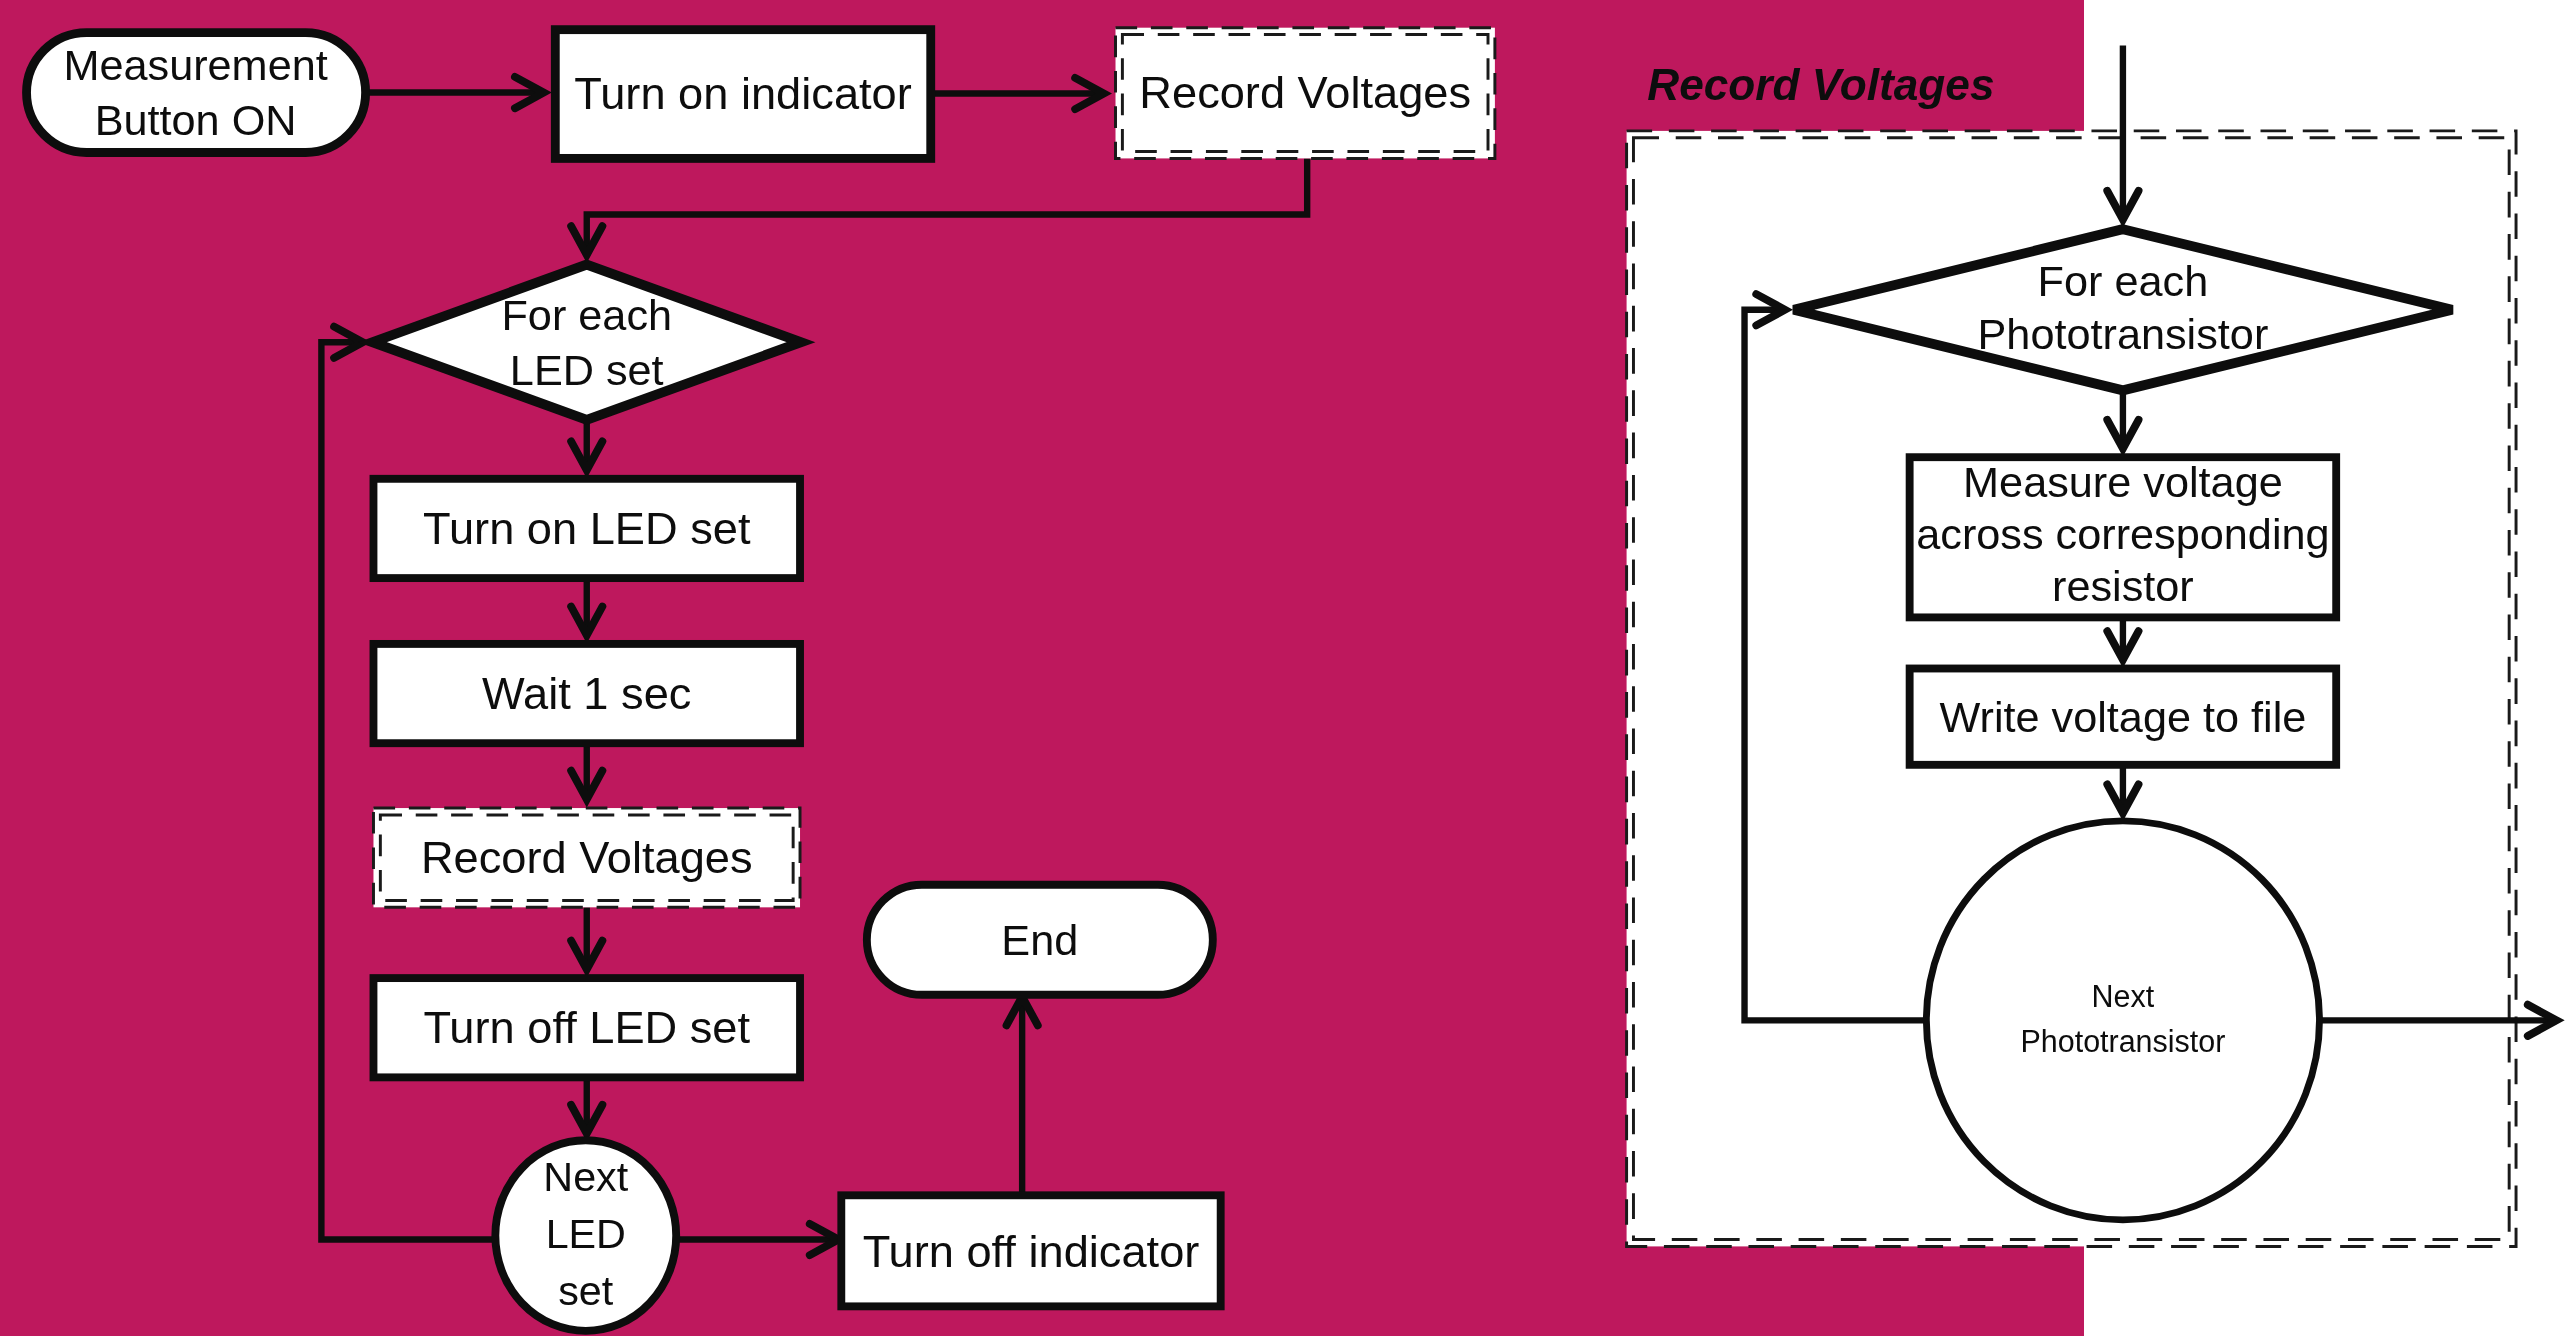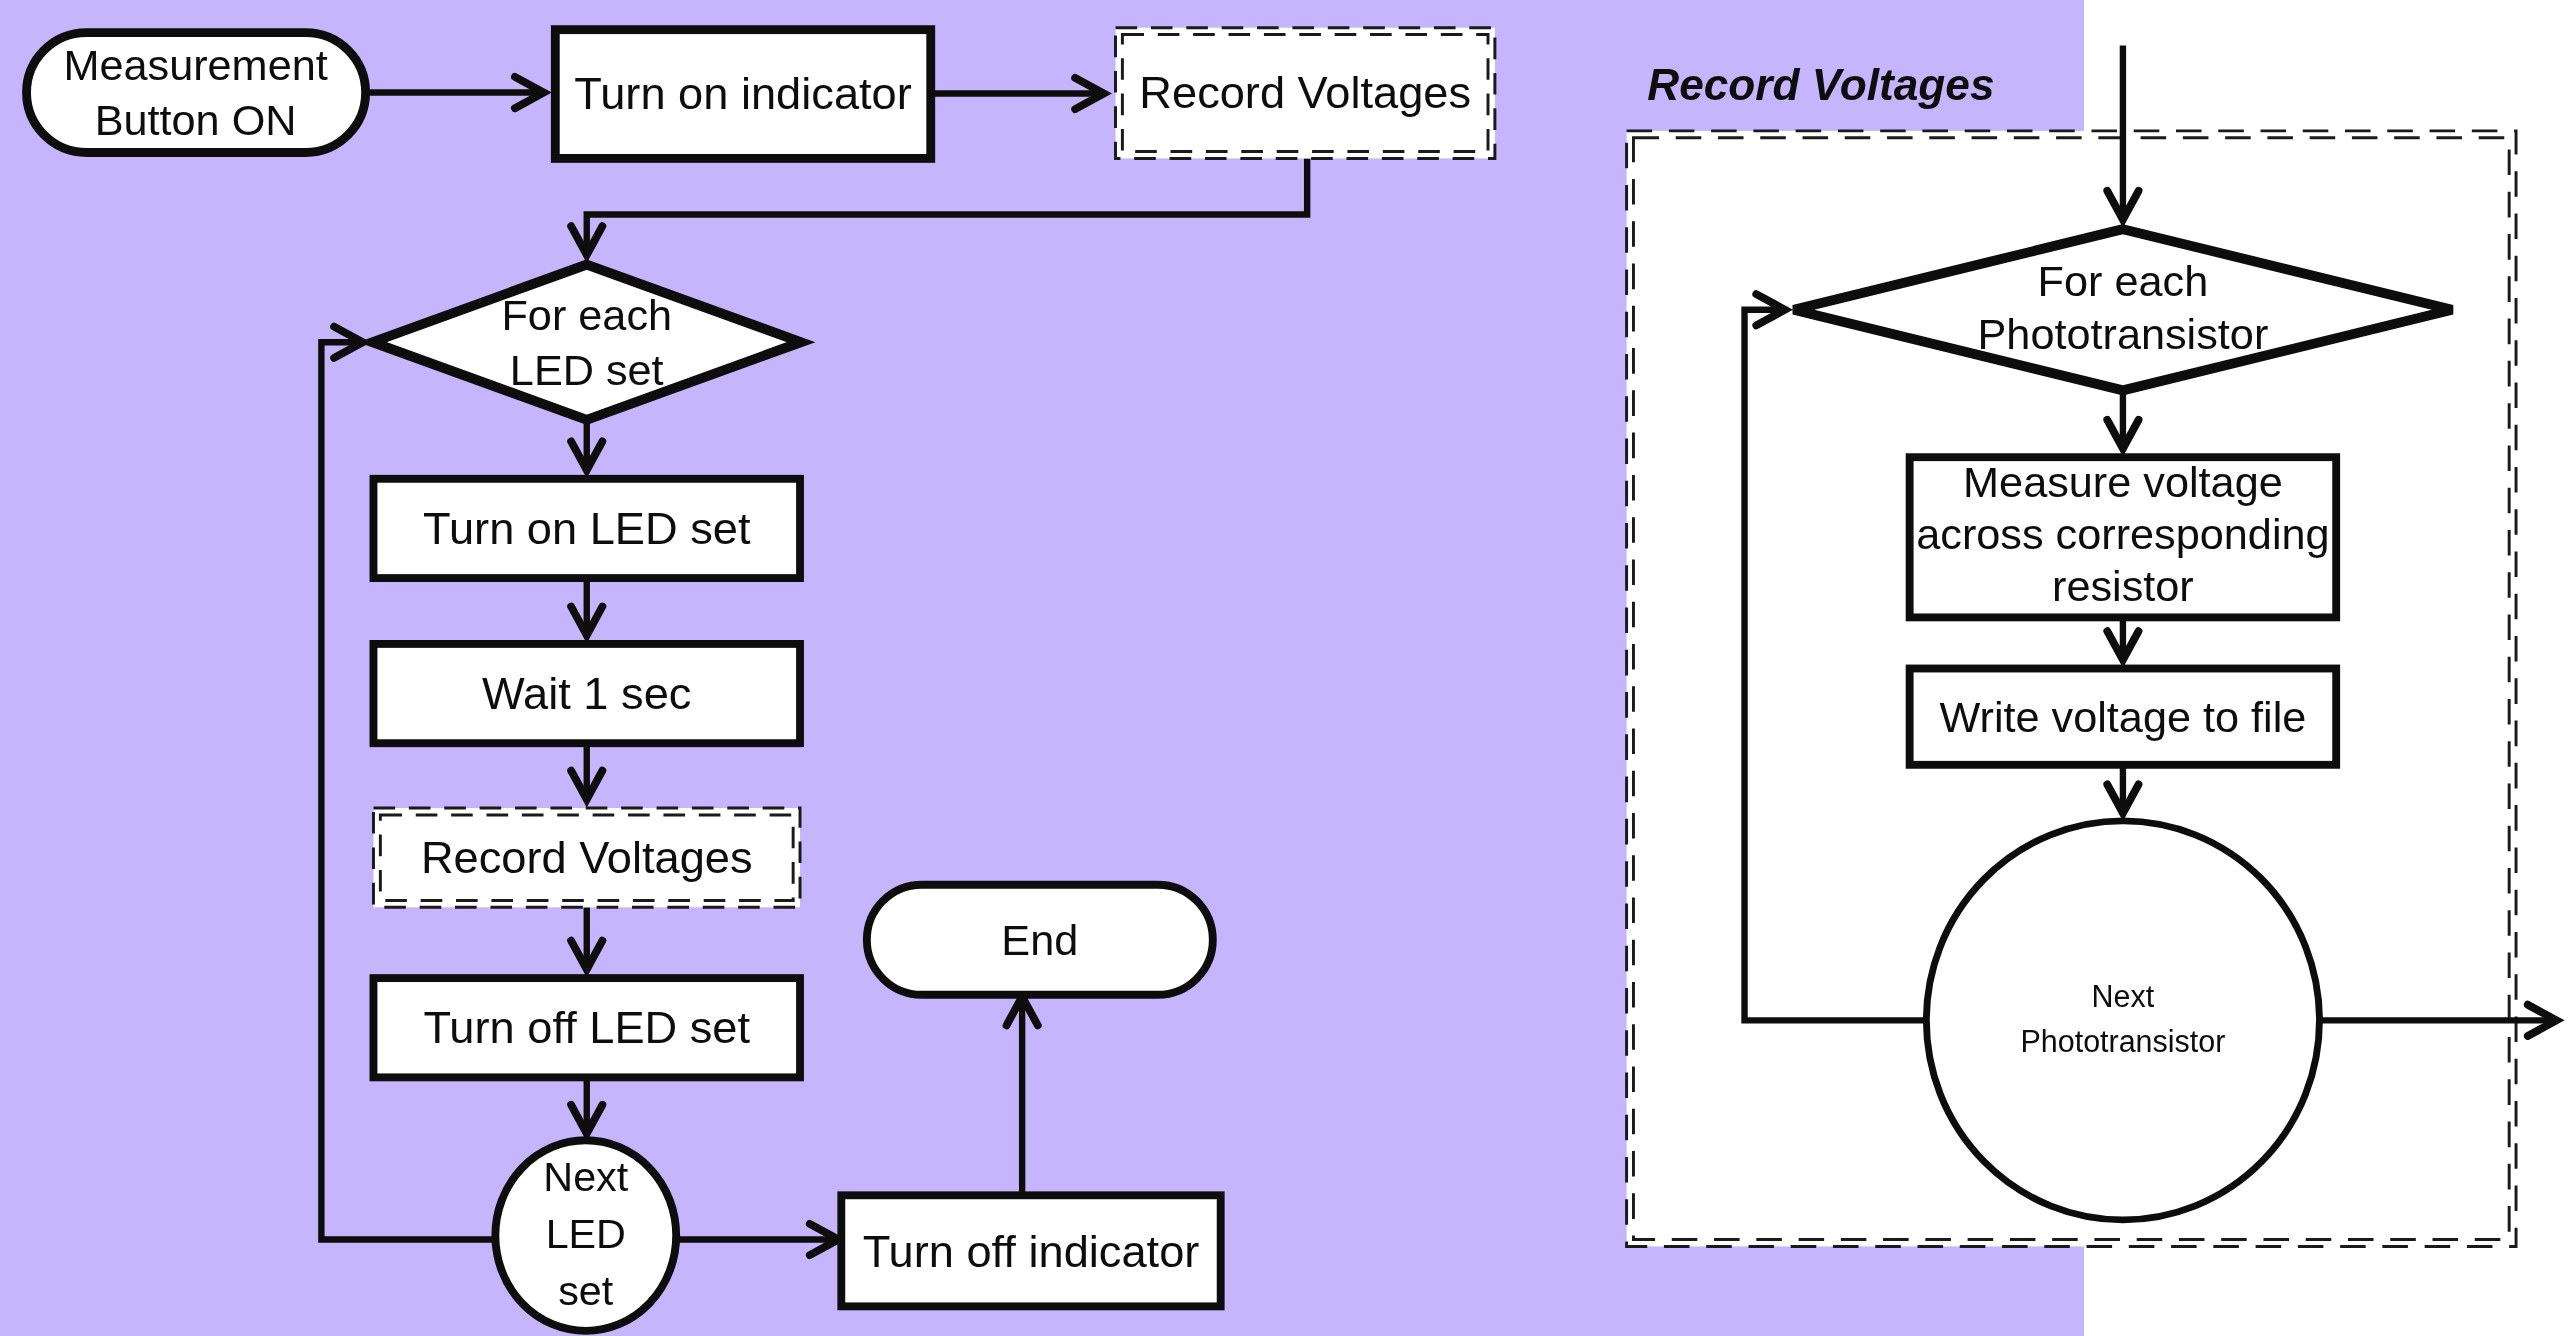--- a/index.html
+++ b/index.html
@@ -4,21 +4,21 @@
 <style>
   html, body {
     margin: 0;
     padding: 0;
     background: #ffffff;
   }
   .canvas {
     position: relative;
     width: 2084px;
     height: 1337px;
-    background: #c4b5fd;
+    background: #be185d;
     font-family: "Liberation Sans", "DejaVu Sans", sans-serif;
     text-align: right;
   }
   svg { display: block; }
   .shape {
     fill: #ffffff;
     stroke: #0d0d0d;
   }
   .conn {
     fill: none;

